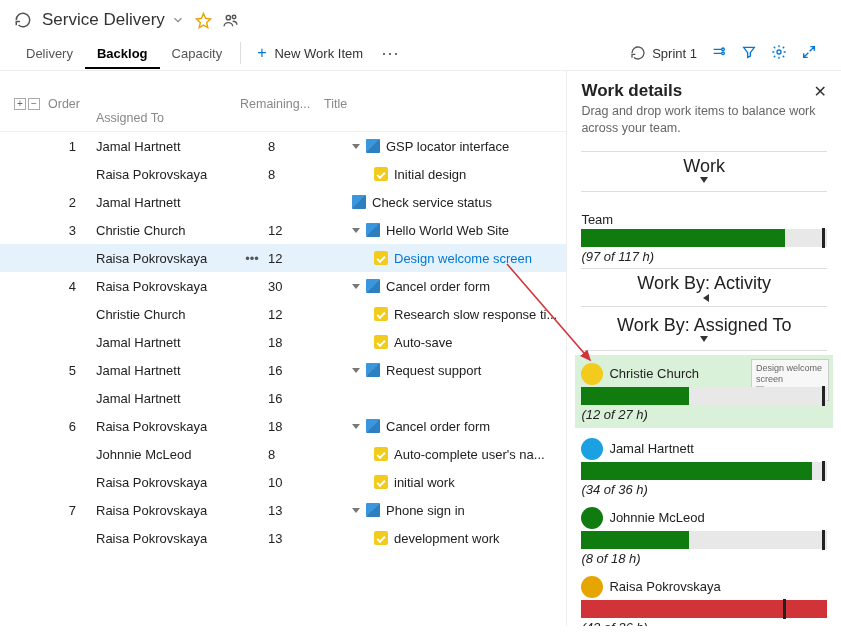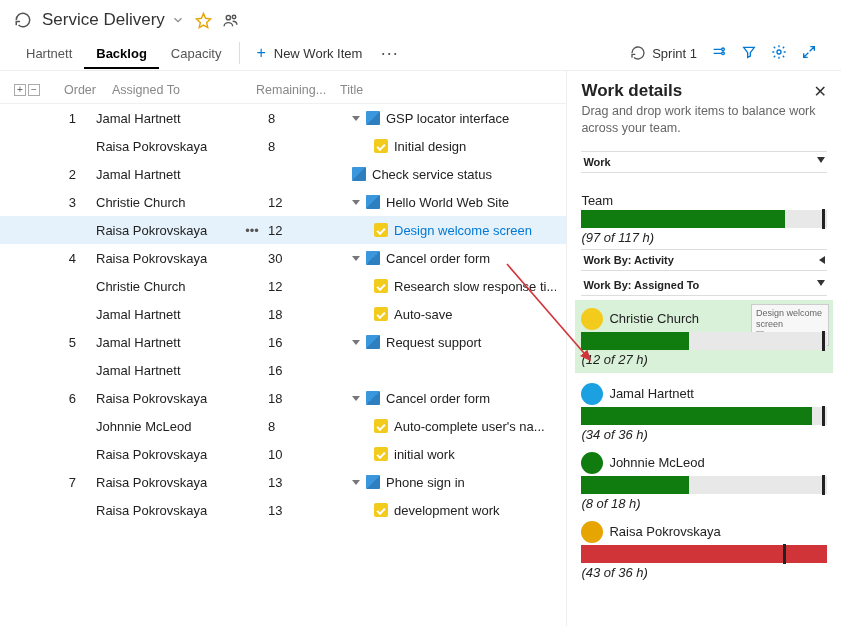--- a/index.html
+++ b/index.html
@@ -26,22 +26,22 @@
   .toolbar-icon { color: #0078d4; cursor: pointer; }
 
   
   .content { display: flex; height: calc(635px - 40px - 40px); }
   .left-panel { flex: 1 1 auto; overflow-y: auto; padding-top: 6px; }
   .right-panel { width: 275px; border-left: 1px solid #eee; padding: 10px 14px 10px 14px; overflow-y: auto; position: relative; }
 
   
   .grid-header { display: flex; align-items: center; color: #888; font-size: 12.5px; padding: 6px 10px 6px 14px; border-bottom: 1px solid #f0f0f0; gap: 4px; }
   .col-expand { width: 30px; display:flex; gap:2px; }
-  .col-order { width: 44px; text-align: right; padding-right: 16px; margin-left: 16px; }
-  .col-assigned { width: 140px; }
+  .col-order { width: 44px; text-align: right; padding-right: 16px; }
+  .col-assigned { width: 140px; margin-top: 28px; }
   .col-remain { width: 80px; }
   .col-title { flex: 1; }
   .expand-btn { width:12px; height:12px; border:1px solid #aaa; display:flex; align-items:center; justify-content:center; font-size:10px; line-height:1; color:#666; cursor:pointer; }
 
   .grid-row { display: flex; align-items: center; padding: 5px 10px 5px 14px; gap: 4px; min-height: 28px; }
   .grid-row.selected { background: #e6f2fb; }
   .cell-order { width: 44px; text-align: right; padding-right: 16px; color: #222; font-size: 13px; }
   .cell-assigned { width: 140px; white-space: nowrap; overflow: hidden; text-overflow: ellipsis; }
   .cell-remain { width: 80px; }
   .cell-title { flex: 1; display: flex; align-items: center; gap: 6px; white-space: nowrap; overflow: hidden; text-overflow: ellipsis; }
@@ -58,21 +58,21 @@
   .caret-down { width: 0; height: 0; border: 4px solid transparent; border-top: 5px solid #777; margin-top:4px; cursor:pointer; flex-shrink:0; }
 
   .col-expand-spacer{ width:30px; flex-shrink:0;}
 
   
   .wd-header { display: flex; align-items: center; justify-content: space-between; margin-bottom: 2px; }
   .wd-header h2 { font-size: 17px; font-weight: 600; }
   .wd-close { font-size: 16px; color: #333; cursor: pointer; }
   .wd-sub { color: #666; font-size: 12.5px; line-height: 1.35; margin-bottom: 14px; }
 
-  .section-bar { display: flex; align-items: center; justify-content: space-between; border-top: 1px solid #ddd; border-bottom: 1px solid #ddd; padding: 4px 2px; font-weight: 700; font-size: 11px; margin-top: 4px; cursor:pointer; }
+  .section-bar { display: flex; align-items: center; justify-content: space-between; border-top: 1px solid #ddd; border-bottom: 1px solid #ddd; padding: 4px 2px; font-weight: 400; font-size: 18px; margin-top: 4px; cursor:pointer;flex-direction:column; }
   .section-bar .tri { width: 0; height: 0; border: 4px solid transparent; }
   .tri.down { border-top: 6px solid #333; }
   .tri.left { border-right: 6px solid #333; }
 
   .team-label { margin-top: 20px; font-size: 13px; }
   .bar-outer { position: relative; height: 18px; background: #e8e8e8; margin-top: 2px; }
   .bar-fill { height: 100%; background: #107c10; }
   .bar-fill.red { background: #d13438; }
   .bar-tick { position: absolute; top: -1px; width: 3px; height: 20px; background: #222; }
   .bar-caption { font-size: 13px; margin-top: 2px; font-style: italic; }
@@ -114,21 +114,21 @@
     <svg width="17" height="17" viewBox="0 0 24 24" fill="none" stroke="#555" stroke-width="2">
         <circle cx="9" cy="8" r="3"></circle>
         <path d="M3 20c0-3 3-5 6-5s6 2 6 5"></path>
         <circle cx="17" cy="7" r="2.5"></circle>
         <path d="M15 13c3 0 6 1.5 6 5"></path>
       </svg>
   </span>
 </div>
 
 <div class="tab-strip">
-  <div class="tab">Hartnett</div>
+  <div class="tab">Delivery</div>
   <div class="tab active">Backlog</div>
   <div class="tab">Capacity</div>
   <div class="tab-divider"></div>
   <div class="new-item">
     <span class="plus">+</span>
     <span>New Work Item</span>
   </div>
   <div class="ellipsis">···</div>
   <div class="tab-right">
     <div class="sprint-selector">

